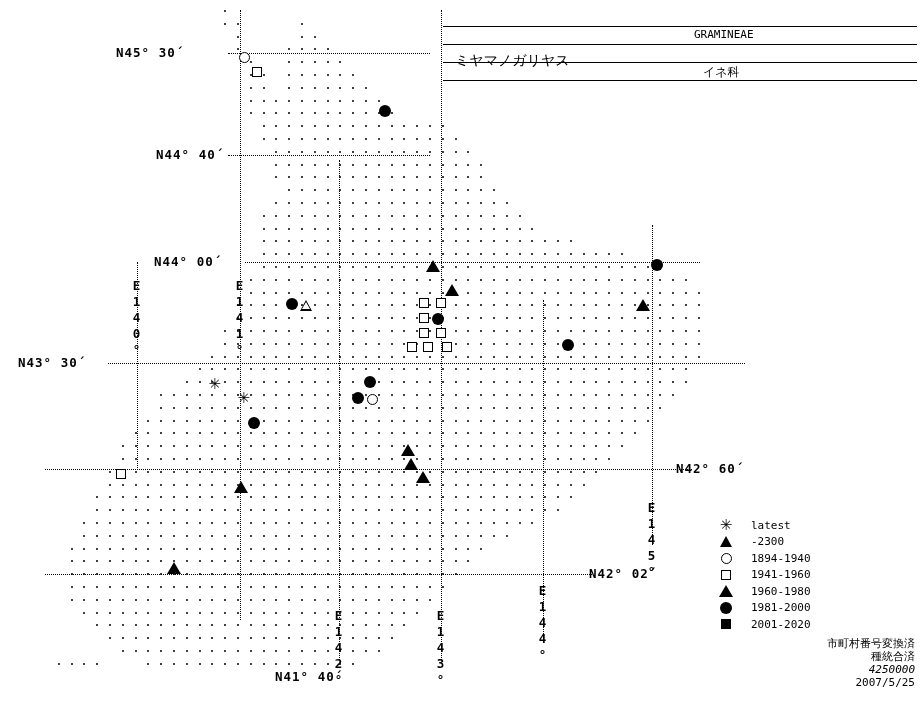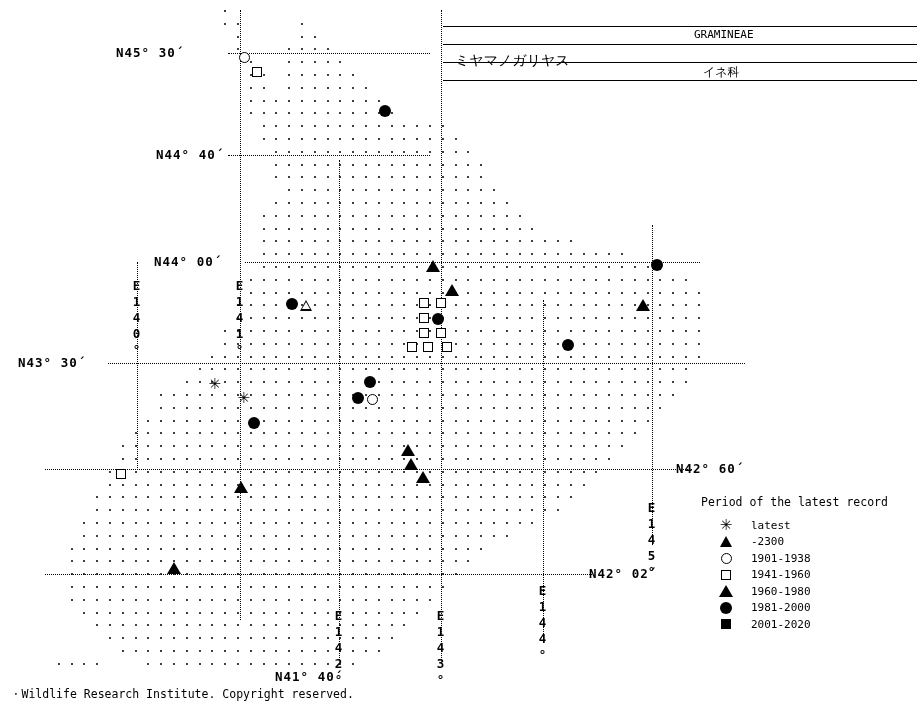--- a/index.html
+++ b/index.html
@@ -1631,39 +1631,38 @@
       <div class="sym sym-open-circle" style="left: 366.5px; top: 393.5px;"></div>
       <div class="sym sym-filled-circle" style="left: 248px; top: 417px;"></div>
       <div class="sym sym-filled-triangle" style="left: 401px; top: 444px;"></div>
       <div class="sym sym-filled-triangle" style="left: 404px; top: 458px;"></div>
       <div class="sym sym-open-square" style="left: 116px; top: 469px;"></div>
       <div class="sym sym-filled-triangle" style="left: 416px; top: 471px;"></div>
       <div class="sym sym-filled-triangle" style="left: 234px; top: 481px;"></div>
       <div class="sym sym-filled-triangle" style="left: 167px; top: 562px;"></div>
     </div>
 
-  <div class="abs legend-title" style="left:701px; top:495px;">Period of the latest record</div>
   <div id="legend-layer">
       <div class="legend-row" style="left: 715px; top: 518px;">
         <div class="legend-key">
           <span class="sym-asterisk" style="position: static;">✳</span>
         </div>
         <div class="legend-text">latest</div>
       </div>
       <div class="legend-row" style="left: 715px; top: 534.5px;">
         <div class="legend-key">
           <div class="sym-open-triangle" style="position: static;"></div>
         </div>
         <div class="legend-text">-2300</div>
       </div>
       <div class="legend-row" style="left: 715px; top: 551px;">
         <div class="legend-key">
           <div class="sym-open-circle" style="position: static;"></div>
         </div>
-        <div class="legend-text">1901-1938</div>
+        <div class="legend-text">1894-1940</div>
       </div>
       <div class="legend-row" style="left: 715px; top: 567.5px;">
         <div class="legend-key">
           <div class="sym-open-square" style="position: static;"></div>
         </div>
         <div class="legend-text">1941-1960</div>
       </div>
       <div class="legend-row" style="left: 715px; top: 584px;">
         <div class="legend-key">
           <div class="sym-filled-triangle" style="position: static;"></div>
@@ -1677,15 +1676,20 @@
         <div class="legend-text">1981-2000</div>
       </div>
       <div class="legend-row" style="left: 715px; top: 617px;">
         <div class="legend-key">
           <div class="sym-filled-square" style="position: static;"></div>
         </div>
         <div class="legend-text">2001-2020</div>
       </div>
     </div>
 
-  <div class="abs footer-note" style="left:10px; top:687px;">・Wildlife Research Institute. Copyright reserved.</div>
+  <div class="abs credit-block" style="right:8px; top:637px;">
+    <div>市町村番号変換済</div>
+    <div>種統合済</div>
+    <div class="italicnum">4250000</div>
+    <div>2007/5/25</div>
+  </div>
 
 </div>
 
 </body></html>

